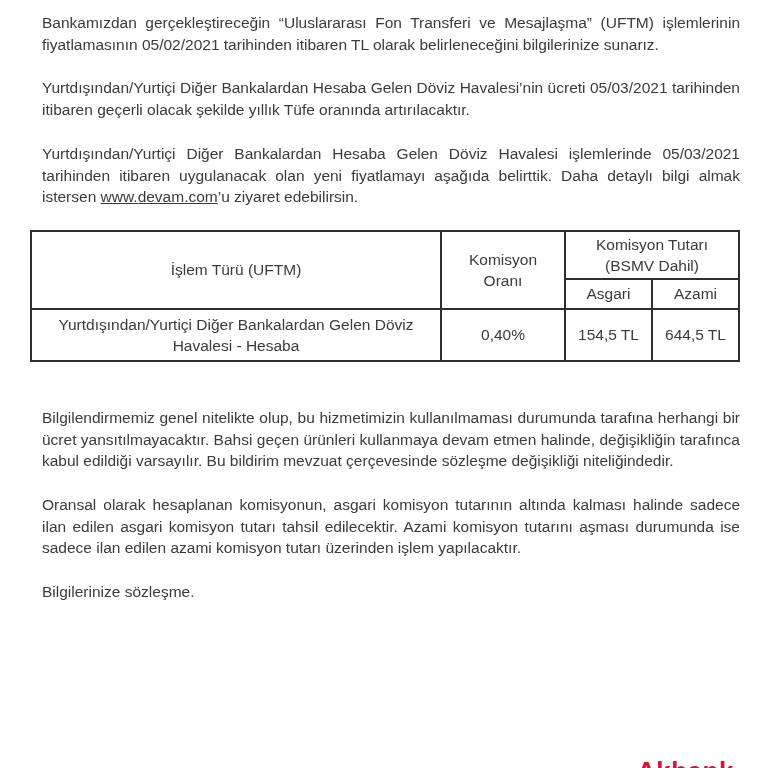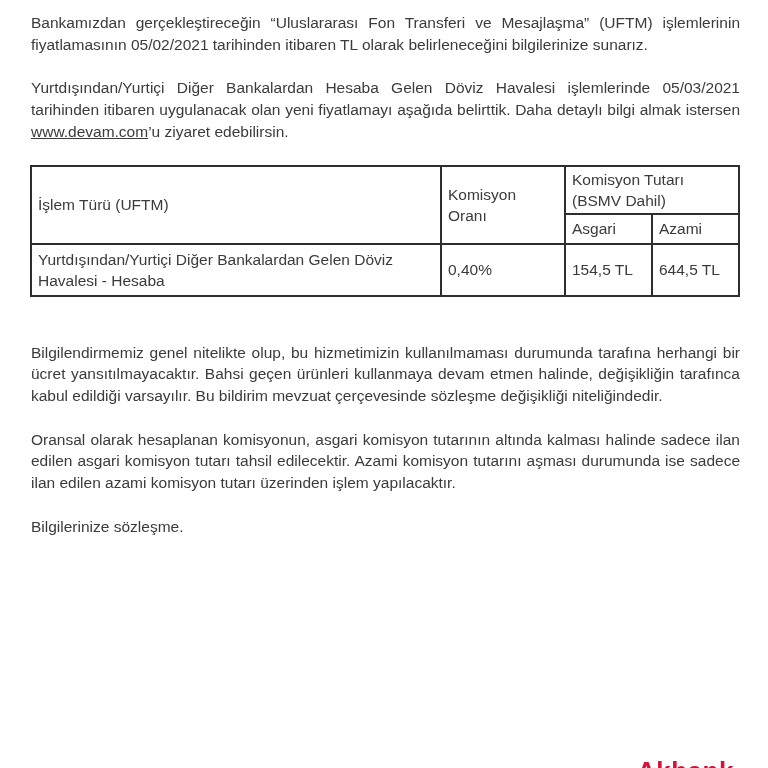--- a/index.html
+++ b/index.html
@@ -10,36 +10,37 @@
     background: #ffffff;
     box-sizing: border-box;
     padding: 12px 28px 0 30px;
     overflow: hidden;
     font-family: "Liberation Sans", sans-serif;
     color: #3b3b3b;
     font-size: 15.5px;
     line-height: 21.7px;
   }
   p.para {
-    margin: 0 0 22px 1px;
+    margin: 0 0 22px 12px;
     text-align: justify;
   }
   a.doc-link {
     color: inherit;
     text-decoration: underline;
     cursor: pointer;
   }
   table.fee-table {
     border-collapse: collapse;
     width: 100%;
     margin: 0 0 45px 0;
     table-layout: fixed;
   }
   table.fee-table td {
     border: 2px solid #2e2e2e;
+    text-align: center;
     vertical-align: middle;
     padding: 2px 6px;
     font-size: 15.5px;
     line-height: 21px;
   }
   .col-islem  { width: 396px; }
   .col-oran   { width: 110px; }
   .col-asgari { width: 101px; }
   .col-azami  { width: 89px;  }
   tr.hdr-top td    { height: 42px; }
@@ -57,20 +58,21 @@
     line-height: 30px;
   }
 </style>
 </head>
 <body>
 
 <div class="page">
 
   <p class="para">Bankamızdan gerçekleştireceğin “Uluslararası Fon Transferi ve Mesajlaşma” (UFTM) işlemlerinin fiyatlamasının 05/02/2021 tarihinden itibaren TL olarak belirleneceğini bilgilerinize sunarız.</p>
 
+  <p class="para">Yurtdışından/Yurtiçi Diğer Bankalardan Hesaba Gelen Döviz Havalesi’nin ücreti 05/03/2021 tarihinden itibaren geçerli olacak şekilde yıllık Tüfe oranında artırılacaktır.</p>
 
   <p class="para"><span>Yurtdışından/Yurtiçi Diğer Bankalardan Hesaba Gelen Döviz Havalesi işlemlerinde 05/03/2021 tarihinden itibaren uygulanacak olan yeni fiyatlamayı aşağıda belirttik. Daha detaylı bilgi almak istersen </span><a class="doc-link">www.devam.com</a><span>’u ziyaret edebilirsin.</span></p>
 
   <table class="fee-table">
     <tbody>
       <tr class="hdr-top">
         <td class="col-islem" rowspan="2">İşlem Türü (UFTM)</td>
         <td class="col-oran" rowspan="2">Komisyon Oranı</td>
         <td colspan="2">Komisyon Tutarı (BSMV Dahil)</td>
       </tr>

